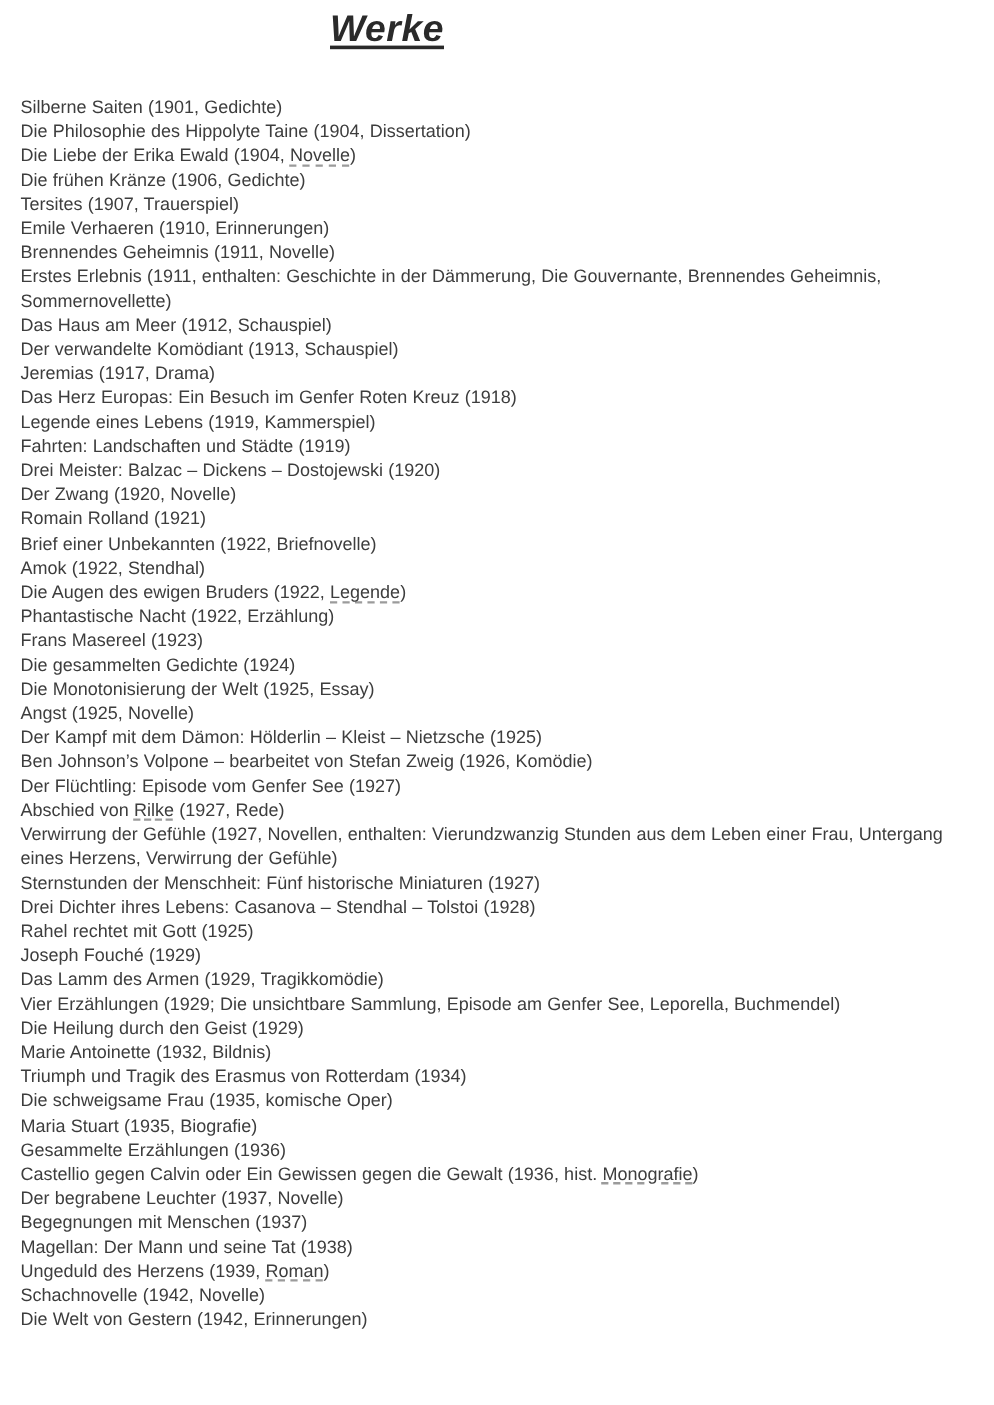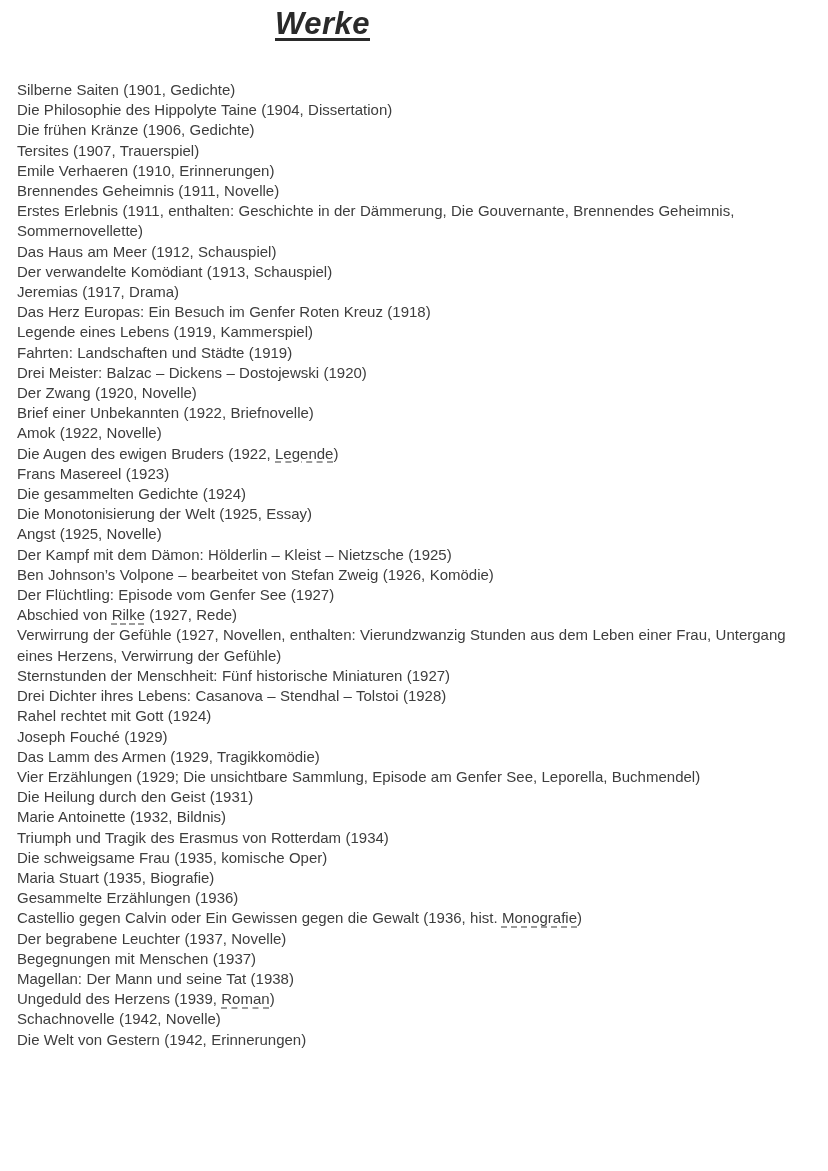--- a/index.html
+++ b/index.html
@@ -59,52 +59,55 @@
 </style>
 </head>
 <body>
 
 <div class="page">
   <h1 class="doc-title">Werke</h1>
 
   <div class="works-list">
       <div class="work-item">Silberne Saiten (1901, Gedichte)</div>
       <div class="work-item">Die Philosophie des Hippolyte Taine (1904, Dissertation)</div>
+      <div class="work-item">Die Liebe der Erika Ewald (1904, <span class="spellcheck">Novelle</span>)</div>
       <div class="work-item">Die frühen Kränze (1906, Gedichte)</div>
       <div class="work-item">Tersites (1907, Trauerspiel)</div>
       <div class="work-item">Emile Verhaeren (1910, Erinnerungen)</div>
       <div class="work-item">Brennendes Geheimnis (1911, Novelle)</div>
       <div class="work-item">Erstes Erlebnis (1911, enthalten: Geschichte in der Dämmerung, Die Gouvernante, Brennendes Geheimnis, Sommernovellette)</div>
       <div class="work-item">Das Haus am Meer (1912, Schauspiel)</div>
       <div class="work-item">Der verwandelte Komödiant (1913, Schauspiel)</div>
       <div class="work-item">Jeremias (1917, Drama)</div>
       <div class="work-item">Das Herz Europas: Ein Besuch im Genfer Roten Kreuz (1918)</div>
       <div class="work-item">Legende eines Lebens (1919, Kammerspiel)</div>
       <div class="work-item">Fahrten: Landschaften und Städte (1919)</div>
       <div class="work-item">Drei Meister: Balzac – Dickens – Dostojewski (1920)</div>
       <div class="work-item">Der Zwang (1920, Novelle)</div>
+      <div class="work-item">Romain Rolland (1921)</div>
       <div class="work-item">Brief einer Unbekannten (1922, Briefnovelle)</div>
-      <div class="work-item">Amok (1922, Novelle)</div>
+      <div class="work-item">Amok (1922, Stendhal)</div>
       <div class="work-item">Die Augen des ewigen Bruders (1922, <span class="spellcheck">Legende</span>)</div>
+      <div class="work-item">Phantastische Nacht (1922, Erzählung)</div>
       <div class="work-item">Frans Masereel (1923)</div>
       <div class="work-item">Die gesammelten Gedichte (1924)</div>
       <div class="work-item">Die Monotonisierung der Welt (1925, Essay)</div>
       <div class="work-item">Angst (1925, Novelle)</div>
       <div class="work-item">Der Kampf mit dem Dämon: Hölderlin – Kleist – Nietzsche (1925)</div>
       <div class="work-item">Ben Johnson’s Volpone – bearbeitet von Stefan Zweig (1926, Komödie)</div>
       <div class="work-item">Der Flüchtling: Episode vom Genfer See (1927)</div>
       <div class="work-item">Abschied von <span class="spellcheck">Rilke</span> (1927, Rede)</div>
       <div class="work-item">Verwirrung der Gefühle (1927, Novellen, enthalten: Vierundzwanzig Stunden aus dem Leben einer Frau, Untergang eines Herzens, Verwirrung der Gefühle)</div>
       <div class="work-item">Sternstunden der Menschheit: Fünf historische Miniaturen (1927)</div>
       <div class="work-item">Drei Dichter ihres Lebens: Casanova – Stendhal – Tolstoi (1928)</div>
-      <div class="work-item">Rahel rechtet mit Gott (1924)</div>
+      <div class="work-item">Rahel rechtet mit Gott (1925)</div>
       <div class="work-item">Joseph Fouché (1929)</div>
       <div class="work-item">Das Lamm des Armen (1929, Tragikkomödie)</div>
       <div class="work-item">Vier Erzählungen (1929; Die unsichtbare Sammlung, Episode am Genfer See, Leporella, Buchmendel)</div>
-      <div class="work-item">Die Heilung durch den Geist (1931)</div>
+      <div class="work-item">Die Heilung durch den Geist (1929)</div>
       <div class="work-item">Marie Antoinette (1932, Bildnis)</div>
       <div class="work-item">Triumph und Tragik des Erasmus von Rotterdam (1934)</div>
       <div class="work-item">Die schweigsame Frau (1935, komische Oper)</div>
       <div class="work-item">Maria Stuart (1935, Biografie)</div>
       <div class="work-item">Gesammelte Erzählungen (1936)</div>
       <div class="work-item">Castellio gegen Calvin oder Ein Gewissen gegen die Gewalt (1936, hist. <span class="spellcheck">Monografie</span>)</div>
       <div class="work-item">Der begrabene Leuchter (1937, Novelle)</div>
       <div class="work-item">Begegnungen mit Menschen (1937)</div>
       <div class="work-item">Magellan: Der Mann und seine Tat (1938)</div>
       <div class="work-item">Ungeduld des Herzens (1939, <span class="spellcheck">Roman</span>)</div>

